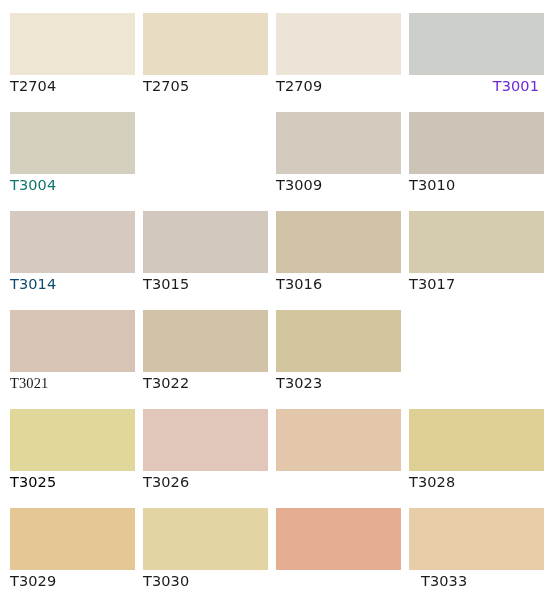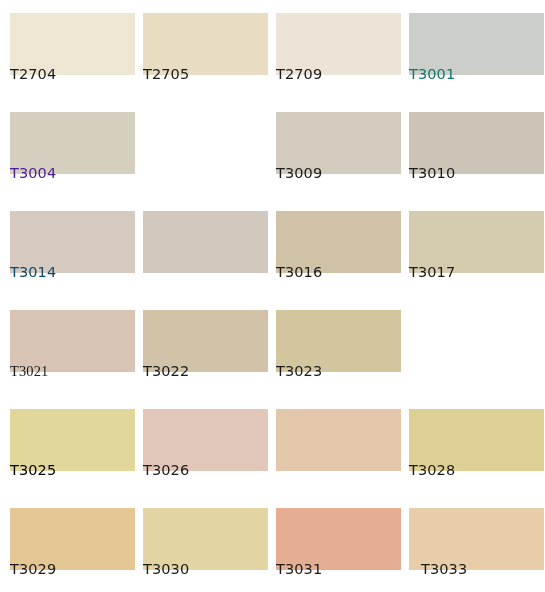--- a/index.html
+++ b/index.html
@@ -39,21 +39,21 @@
   }
 
   
   .swatch-cell.col-3 .swatch-chip {
     width: 135px;
   }
 
   .swatch-label {
     position: absolute;
     left: 10px;
-    top: 64px;
+    top: 76px;
     width: 130px;
     height: 20px;
     line-height: 20px;
     font-size: 14.5px;
     color: #1b1b1b;
     letter-spacing: 0.1px;
     white-space: nowrap;
   }
 </style>
 </head>
@@ -67,40 +67,41 @@
     <div class="swatch-cell col-1 row-0" style="left: 133px; top: 0px;">
       <div class="swatch-chip" style="background: rgb(232, 220, 195);"></div>
       <div class="swatch-label" style="color: rgb(27, 27, 27);">T2705</div>
     </div>
     <div class="swatch-cell col-2 row-0" style="left: 266px; top: 0px;">
       <div class="swatch-chip" style="background: rgb(236, 229, 215);"></div>
       <div class="swatch-label" style="color: rgb(27, 27, 27);">T2709</div>
     </div>
     <div class="swatch-cell col-3 row-0" style="left: 399px; top: 0px;">
       <div class="swatch-chip" style="background: rgb(204, 206, 202);"></div>
-      <div class="swatch-label" style="color: #0f766e;">T3001</div>
+      <div class="swatch-label" style="color: #6d28d9; text-align: right;">T3001</div>
     </div>
     <div class="swatch-cell col-0 row-1" style="left: 0px; top: 99px;">
       <div class="swatch-chip" style="background: rgb(213, 207, 191);"></div>
-      <div class="swatch-label" style="color: #4c1d95;">T3004</div>
+      <div class="swatch-label" style="color: #0f766e;">T3004</div>
     </div>
     <div class="swatch-cell col-2 row-1" style="left: 266px; top: 99px;">
       <div class="swatch-chip" style="background: rgb(210, 203, 190);"></div>
       <div class="swatch-label" style="color: rgb(27, 27, 27);">T3009</div>
     </div>
     <div class="swatch-cell col-3 row-1" style="left: 399px; top: 99px;">
       <div class="swatch-chip" style="background: rgb(204, 197, 183);"></div>
       <div class="swatch-label" style="color: rgb(27, 27, 27);">T3010</div>
     </div>
     <div class="swatch-cell col-0 row-2" style="left: 0px; top: 198px;">
       <div class="swatch-chip" style="background: rgb(213, 201, 192);"></div>
       <div class="swatch-label" style="color: #0c4a6e;">T3014</div>
     </div>
     <div class="swatch-cell col-1 row-2" style="left: 133px; top: 198px;">
       <div class="swatch-chip" style="background: rgb(211, 200, 190);"></div>
+      <div class="swatch-label" style="color: rgb(27, 27, 27);">T3015</div>
     </div>
     <div class="swatch-cell col-2 row-2" style="left: 266px; top: 198px;">
       <div class="swatch-chip" style="background: rgb(207, 194, 166);"></div>
       <div class="swatch-label" style="color: rgb(27, 27, 27);">T3016</div>
     </div>
     <div class="swatch-cell col-3 row-2" style="left: 399px; top: 198px;">
       <div class="swatch-chip" style="background: rgb(213, 203, 175);"></div>
       <div class="swatch-label" style="color: rgb(27, 27, 27);">T3017</div>
     </div>
     <div class="swatch-cell col-0 row-3" style="left: 0px; top: 297px; font-family: Liberation Serif, serif;">
@@ -133,19 +134,18 @@
     <div class="swatch-cell col-0 row-5" style="left: 0px; top: 495px;">
       <div class="swatch-chip" style="background: rgb(228, 199, 149);"></div>
       <div class="swatch-label" style="color: rgb(27, 27, 27);">T3029</div>
     </div>
     <div class="swatch-cell col-1 row-5" style="left: 133px; top: 495px;">
       <div class="swatch-chip" style="background: rgb(226, 213, 163);"></div>
       <div class="swatch-label" style="color: rgb(27, 27, 27);">T3030</div>
     </div>
     <div class="swatch-cell col-2 row-5" style="left: 266px; top: 495px;">
       <div class="swatch-chip" style="background: rgb(229, 174, 147);"></div>
-      <div class="swatch-label" style="color: rgb(27, 27, 27);">T3031</div>
     </div>
     <div class="swatch-cell col-3 row-5" style="left: 399px; top: 495px;">
       <div class="swatch-chip" style="background: rgb(232, 206, 168);"></div>
       <div class="swatch-label" style="color: rgb(27, 27, 27); margin-left: 12px;">T3033</div>
     </div>
   </div>
 
 </body></html>

